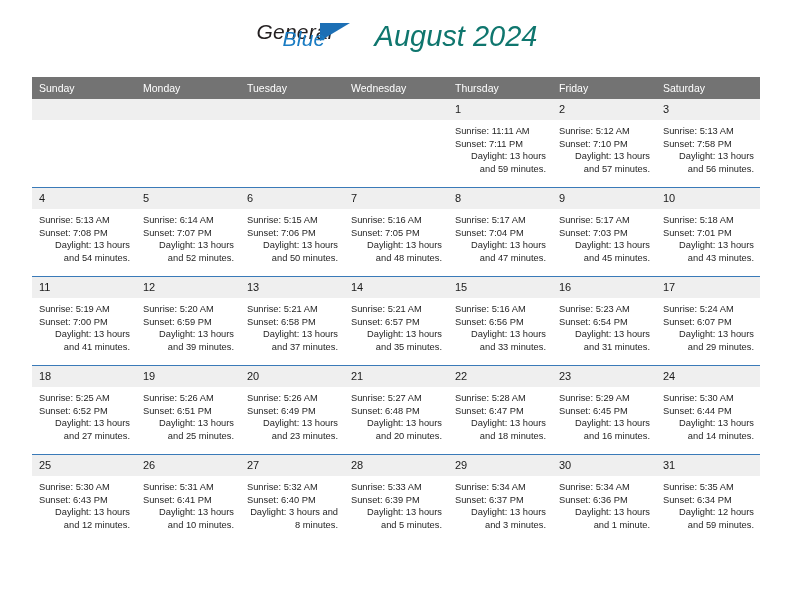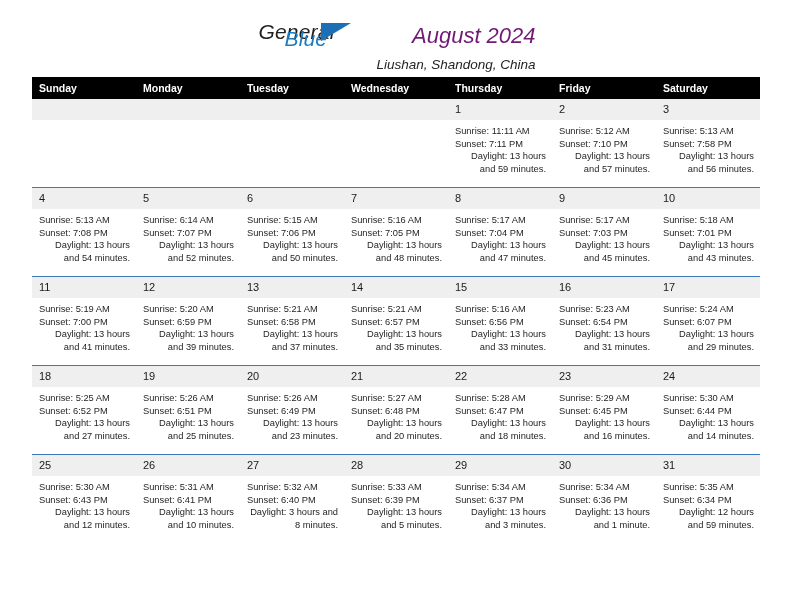--- a/index.html
+++ b/index.html
@@ -67,47 +67,47 @@
     border-left: 30px solid #1c6fb5;
     border-bottom: 18px solid transparent;
   }
 
   .title-block {
     text-align: right;
     flex: 0 0 auto;
     padding-top: 0px;
   }
   .cal-title {
-    font-size: 22px;
+    font-size: 29px;
     font-weight: normal;
-    color: #701a75;
+    color: #0f766e;
     line-height: 32px;
     white-space: nowrap;
   }
   .cal-subtitle {
     font-size: 13.5px;
     color: #242424;
     line-height: 20px;
     margin-top: 3px;
     white-space: nowrap;
   }
 
   
   .calendar {
     width: 728px;
     margin-top: 5px;
     border-collapse: collapse;
     table-layout: fixed;
   }
 
   .calendar th {
-    background: #000000;
+    background: #737373;
     color: #ffffff;
     font-size: 10.5px;
-    font-weight: bold;
+    font-weight: normal;
     text-align: left;
     padding: 5px 0 5px 7px;
     height: 19px;
     box-sizing: border-box;
     border: none;
   }
 
   .calendar td {
     width: 104px;
     height: 88px;
@@ -162,21 +162,20 @@
   <div class="top-bar">
 
     <div class="brand">
       <span class="brand-general">General</span>
       <span class="brand-flag"></span>
       <span class="brand-blue">Blue</span>
     </div>
 
     <div class="title-block">
       <div class="cal-title">August 2024</div>
-      <div class="cal-subtitle">Liushan, Shandong, China</div>
     </div>
 
   </div>
 
   <table class="calendar">
     <thead>
       <tr id="weekday-row">
           <th>Sunday</th>
           <th>Monday</th>
           <th>Tuesday</th>

